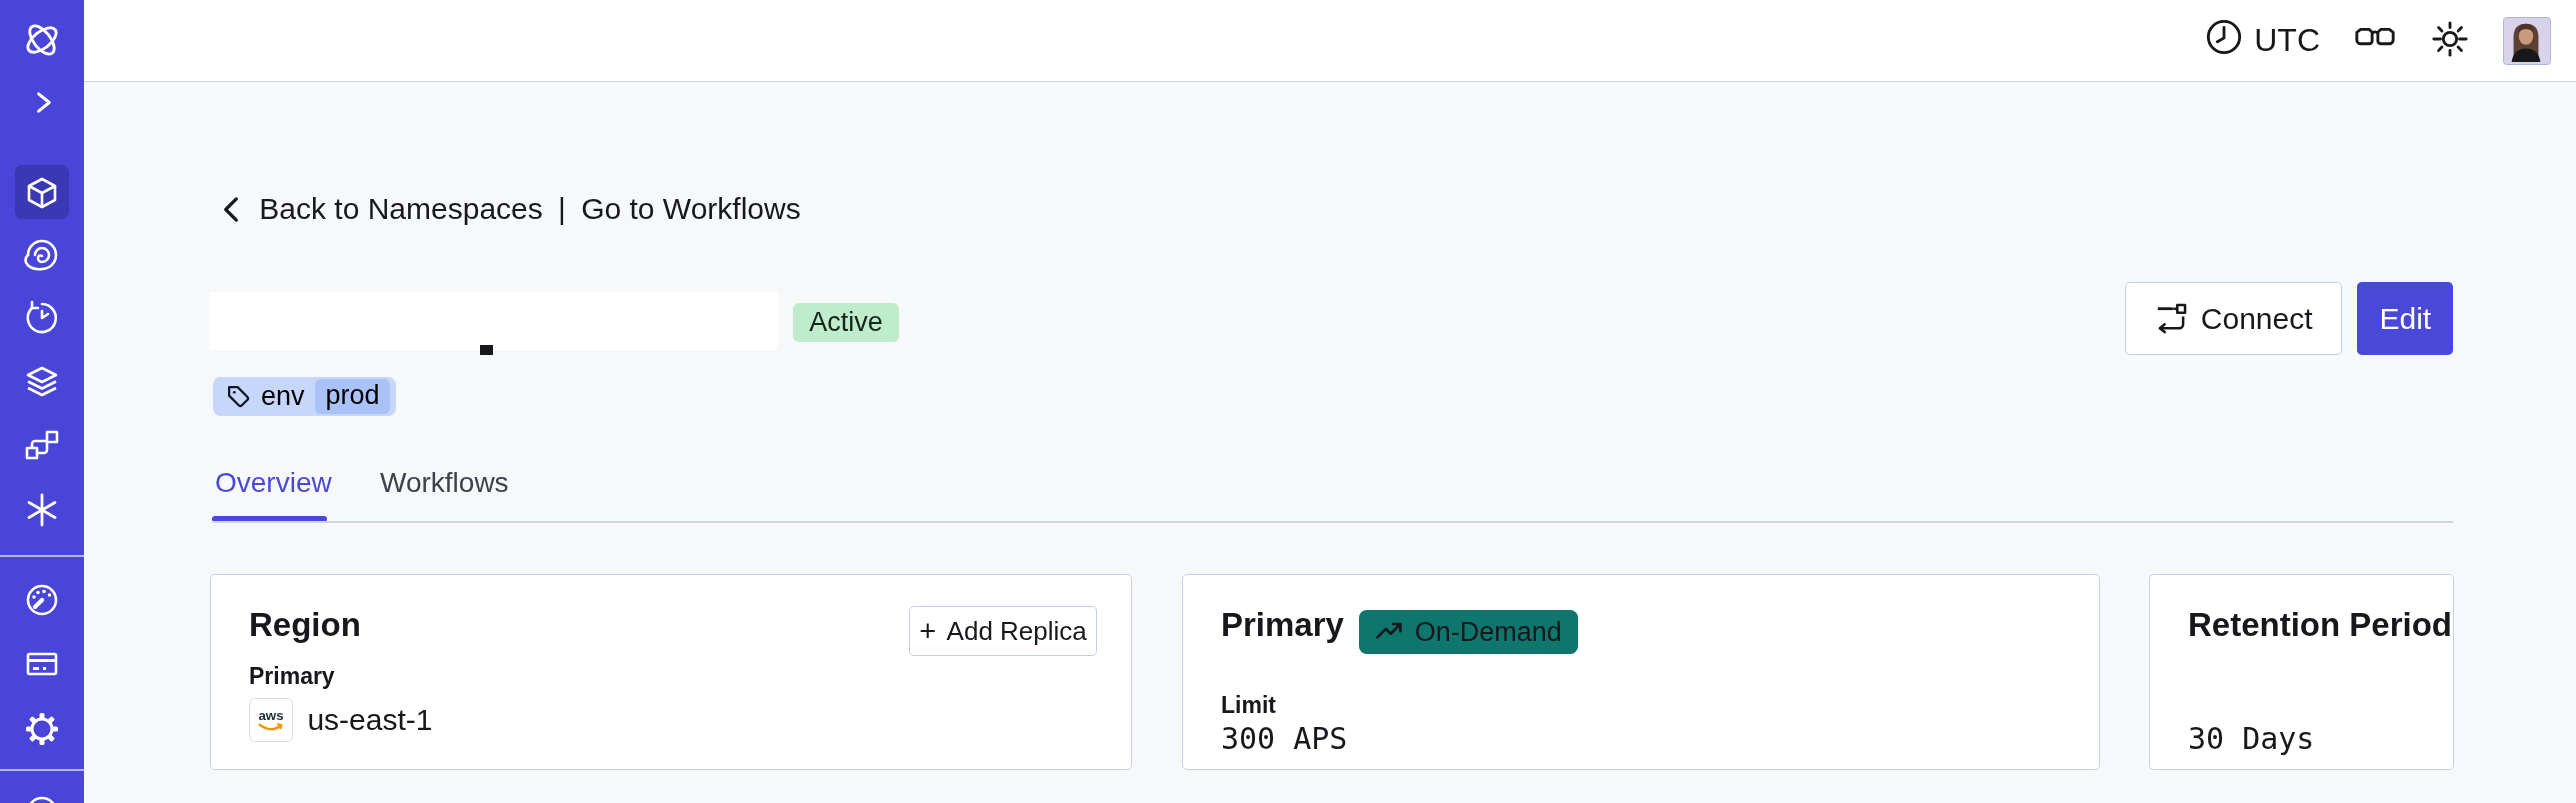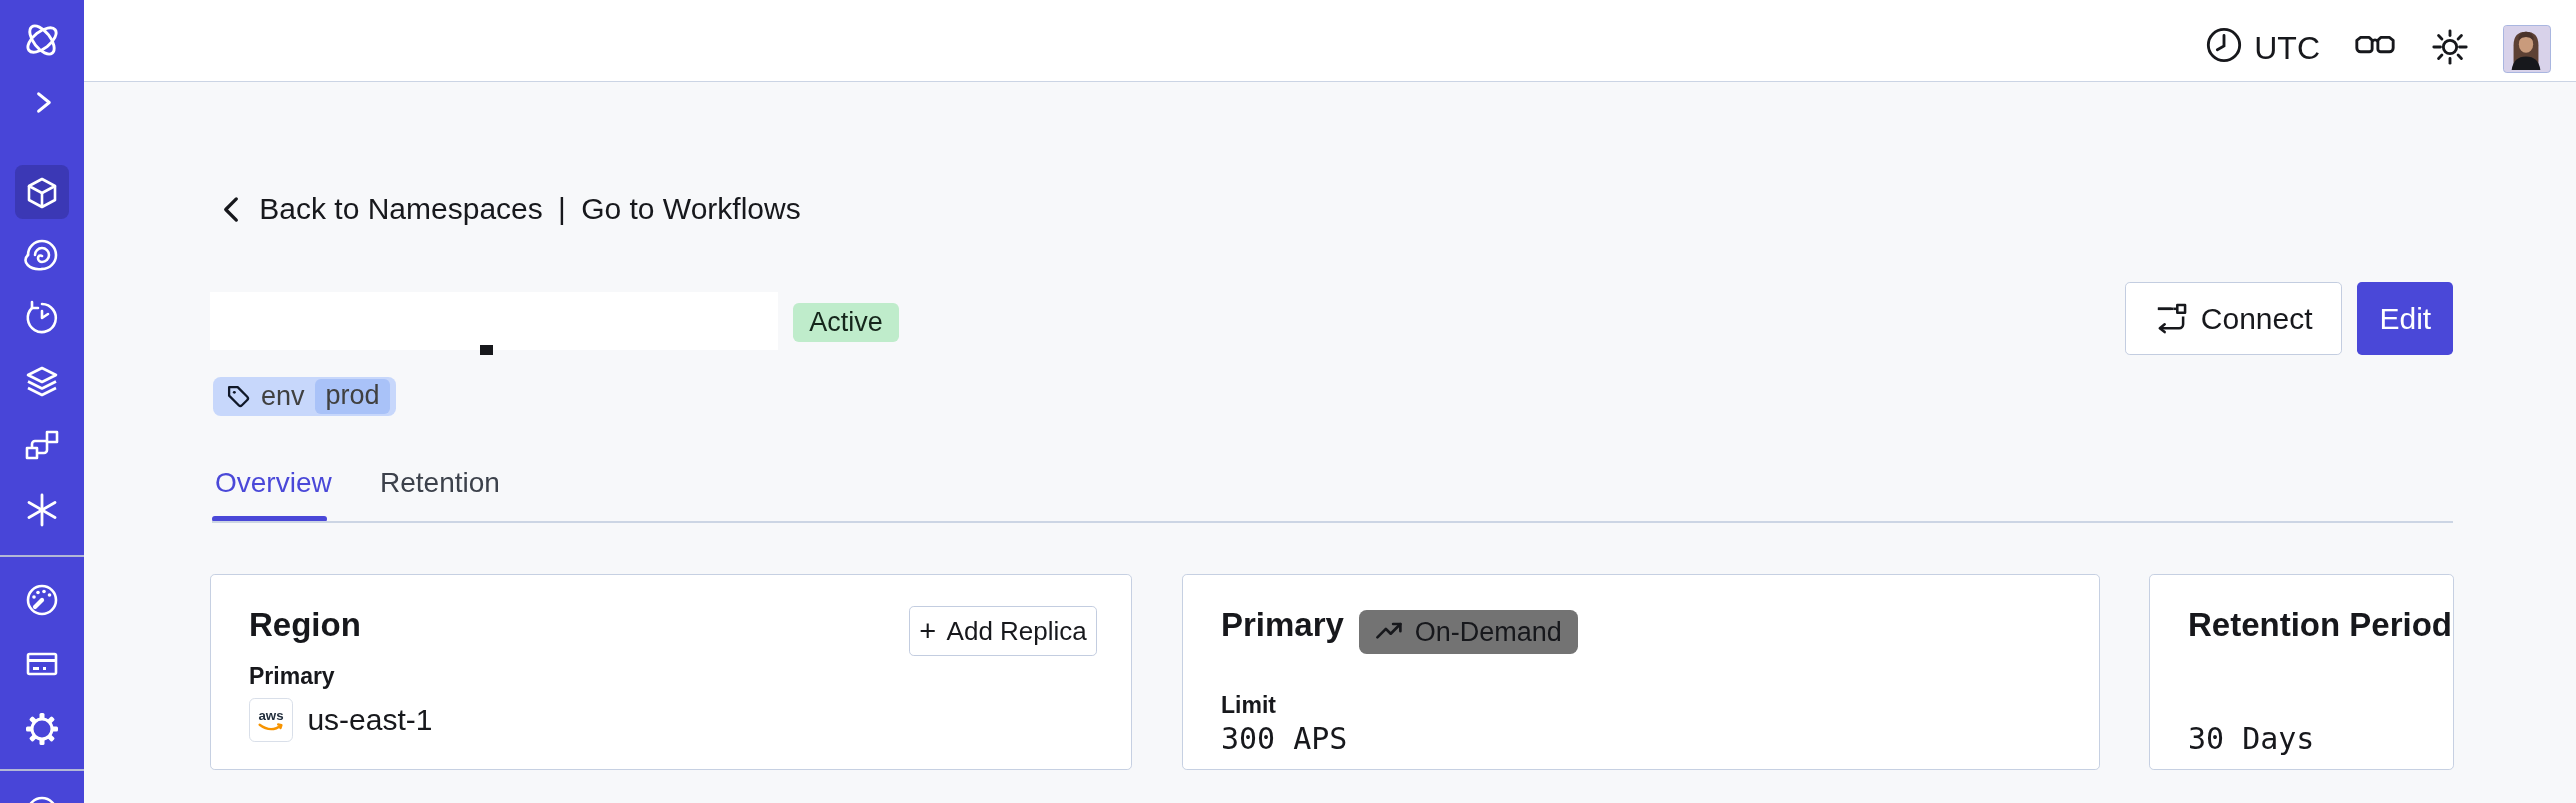--- a/index.html
+++ b/index.html
@@ -9,33 +9,33 @@
 
   
   .sidebar { position:absolute; left:0; top:0; width:84px; height:804px; background:#4845d8; z-index:30; }
   .side-icon { position:absolute; left:0; width:84px; display:flex; justify-content:center; align-items:center; }
   .side-icon svg { display:block; }
   .side-selected { position:absolute; left:15.3px; top:165px; width:54px; height:54px; background:#3b38b5; border-radius:7.7px; }
   .side-divider { position:absolute; left:0; width:84px; height:1.9px; background:#b3b8d6; }
 
   
   .topbar { position:absolute; left:84px; top:0; width:2492px; height:82px; background:#ffffff; border-bottom:1.9px solid #cbd4e4; z-index:20; }
-  .topbar-right { position:absolute; right:25px; top:8px; height:81px; display:flex; align-items:center; gap:33px; }
+  .topbar-right { position:absolute; right:25px; top:0; height:81px; display:flex; align-items:center; gap:33px; }
   .tz { display:flex; align-items:center; gap:11.5px; font-size:32px; color:#17181c; }
   .avatar { width:48px; height:48px; border:1.9px solid #a9b6e0; border-radius:3.8px; background:#d8d2ea; overflow:hidden; }
 
   
   .breadcrumb { position:absolute; left:219px; top:192px; display:flex; align-items:center; gap:15.3px; font-size:30px; font-weight:500; color:#17181c; }
   .breadcrumb .sep { font-weight:400; color:#17181c; }
 
   
   .title-redaction { position:absolute; left:210px; top:292px; width:568px; height:58px; background:#ffffff; }
   .title-dot { position:absolute; left:480px; top:345px; width:12.5px; height:9.6px; background:#17181c; }
   .status-badge { position:absolute; left:793px; top:303px; height:39px; display:flex; align-items:center; padding:0 16.3px; background:#bfeccb; border-radius:5.8px; font-size:27px; color:#15261b; }
-  .tag-pill { position:absolute; left:213px; top:377px; height:39px; display:flex; align-items:center; gap:10.5px; padding:0 5.8px 0 12.5px; background:#c7d7fb; border-radius:7.7px; font-size:27px; color:#404040; }
+  .tag-pill { position:absolute; left:213px; top:377px; height:39px; display:flex; align-items:center; gap:10.5px; padding:0 5.8px 0 12.5px; background:#c7d7fb; border-radius:7.7px; font-size:27px; color:#000000; }
   .tag-chip { background:#a9c2f8; border-radius:5.8px; padding:1px 10.5px 2.9px; }
 
   .header-actions { position:absolute; left:2125px; top:282px; display:flex; gap:15.3px; }
   .btn { display:flex; align-items:center; justify-content:center; gap:13.4px; background:#fff; border:1.9px solid #c3cde0; border-radius:4.8px; font-size:30px; color:#17181c; cursor:pointer; }
   .btn-connect { width:217px; height:73px; }
   .btn-edit { width:96px; height:73px; background:#4a48d8; border:none; color:#ffffff; }
 
   
   .tab { position:absolute; top:467px; font-size:28px; font-weight:500; cursor:pointer; }
   .tab-active { left:215px; color:#4a48d8; }
@@ -52,21 +52,21 @@
   .field-label { position:absolute; left:38px; font-size:23px; font-weight:600; color:#17181c; }
   .mono-value { position:absolute; left:38px; font-family:"DejaVu Sans Mono", monospace; font-size:30px; color:#17181c; }
 
   .btn-small { position:absolute; display:flex; align-items:center; justify-content:center; gap:10.5px; background:#fff; border:1.9px solid #c3cde0; border-radius:4.8px; font-size:26px; color:#17181c; cursor:pointer; }
   .add-replica { left:698px; top:31px; width:188px; height:50px; }
 
   .provider-row { position:absolute; left:38px; top:123px; display:flex; align-items:center; gap:14.4px; }
   .aws-chip { width:44px; height:44px; background:#fff; border:1.9px solid #d9dfe9; border-radius:5.8px; display:flex; align-items:center; justify-content:center; }
   .region-value { font-size:30px; color:#17181c; }
 
-  .ondemand-badge { position:absolute; left:176px; top:35px; height:44px; display:flex; align-items:center; gap:10.5px; padding:0 16.3px; background:#737373; border-radius:7.7px; font-size:27px; color:#17181c; }
+  .ondemand-badge { position:absolute; left:176px; top:35px; height:44px; display:flex; align-items:center; gap:10.5px; padding:0 16.3px; background:#0f766e; border-radius:7.7px; font-size:27px; color:#17181c; }
   .annotation-box { position:absolute; left:623px; top:20px; width:267px; height:82px; border:6.7px solid #e83a17; border-radius:1.9px; display:flex; align-items:center; justify-content:center; z-index:5; }
   .manage-btn { position:relative; width:236px; height:56px; display:flex; align-items:center; justify-content:center; gap:12.5px; background:#fff; border:1.9px solid #c3cde0; border-radius:3.8px; font-size:26px; color:#17181c; cursor:pointer; }
 </style>
 </head>
 <body>
 
 <div id="app">
 
   <nav class="sidebar">
     <div class="side-selected"></div>
@@ -262,21 +262,21 @@
         </svg>
       </span>
       <span>Connect</span>
     </button>
     <button class="btn btn-edit">
       <span>Edit</span>
     </button>
   </div>
 
   <div class="tab tab-active">Overview</div>
-  <div class="tab tab-idle">Retention</div>
+  <div class="tab tab-idle">Workflows</div>
   <div class="tab-underline"></div>
   <div class="tab-rule"></div>
 
   <section class="card card-region">
     <div class="card-title">Region</div>
     <button class="btn-small add-replica">
       <span style="font-size:29px;font-weight:400;">+</span>
       <span>Add Replica</span>
     </button>
     <div class="field-label" style="top:88px;">Primary</div>

